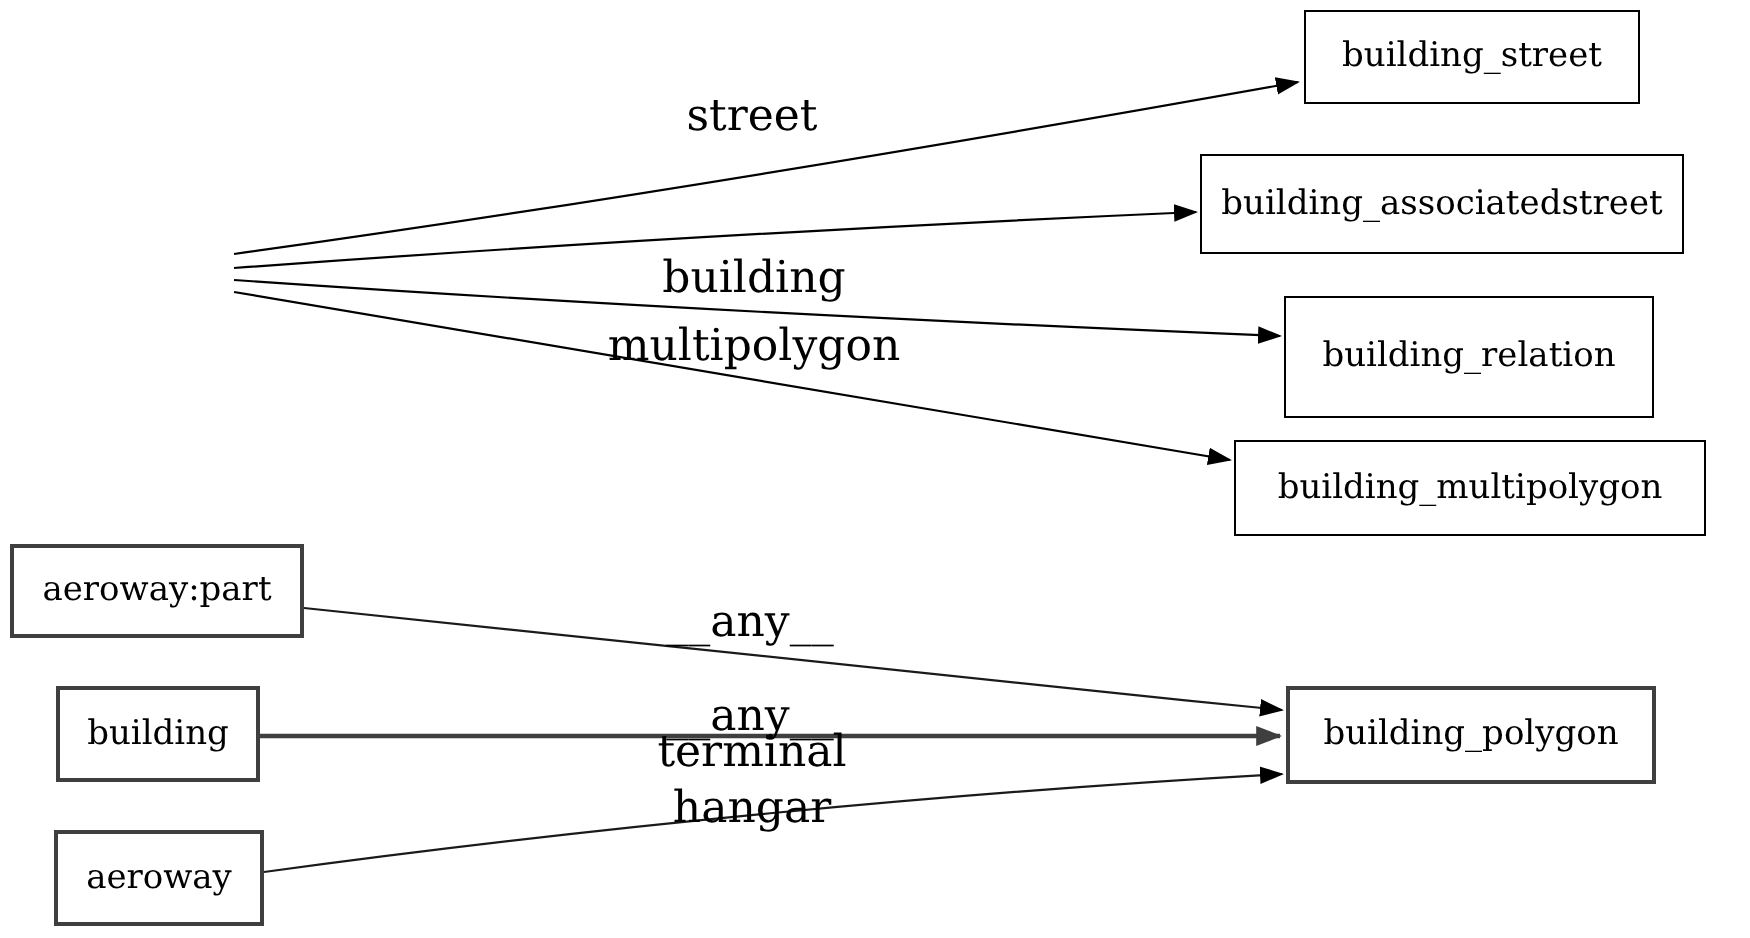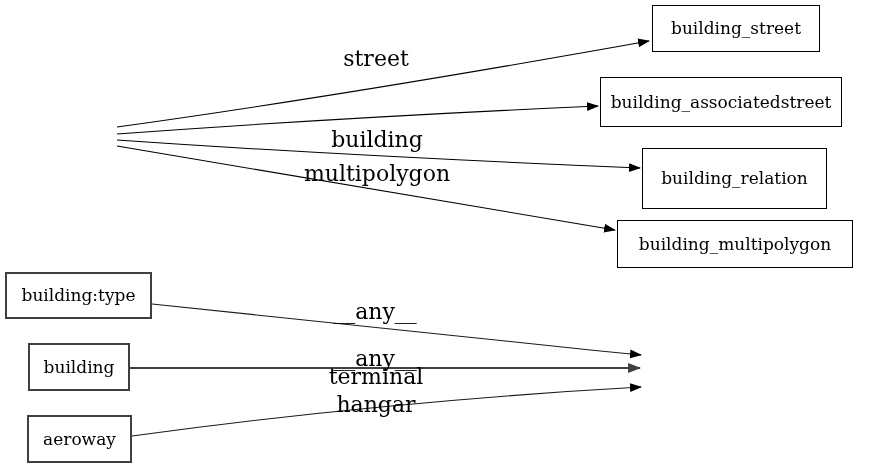--- a/index.html
+++ b/index.html
@@ -65,34 +65,35 @@
     <path d="M 117,127 C 290,103 470,73 649,41" fill="none" stroke="#000000" stroke-width="1.1" marker-end="url(#arrow-black)"></path>
     <path d="M 117,134 C 280,122 440,113 598,106" fill="none" stroke="#000000" stroke-width="1.1" marker-end="url(#arrow-black)"></path>
     <path d="M 117,140 C 290,152 470,161 640,168" fill="none" stroke="#000000" stroke-width="1.1" marker-end="url(#arrow-black)"></path>
     <path d="M 117,146 C 290,176 460,204 615,230" fill="none" stroke="#000000" stroke-width="1.1" marker-end="url(#arrow-black)"></path>
     <path d="M 152,304 C 320,322 480,339 641,355" fill="none" stroke="#1a1a1a" stroke-width="1.1" marker-end="url(#arrow-black)"></path>
     <path d="M 130,368 L 640,368" fill="none" stroke="#3f3f3f" stroke-width="2.2" marker-end="url(#arrow-gray)"></path>
     <path d="M 132,436 C 300,413 480,396 641,387" fill="none" stroke="#1a1a1a" stroke-width="1.1" marker-end="url(#arrow-black)"></path>
   </svg>
 
 
-  <div class="node hl" style="left:5px; top:272px; width:147px; height:47px;">building:type</div>
+  <div class="node hl" style="left:5px; top:272px; width:147px; height:47px;">aeroway:part</div>
 
   <div class="node hl" style="left:28px; top:343px; width:102px; height:48px;">building</div>
 
   <div class="node hl" style="left:27px; top:415px; width:105px; height:48px;">aeroway</div>
 
   <div class="node" style="left:652px; top:5px; width:168px; height:47px;">building_street</div>
 
   <div class="node" style="left:600px; top:77px; width:242px; height:50px;">building_associatedstreet</div>
 
   <div class="node" style="left:642px; top:148px; width:185px; height:61px;">building_relation</div>
 
   <div class="node" style="left:617px; top:220px; width:236px; height:48px;">building_multipolygon</div>
 
+  <div class="node hl" style="left:643px; top:343px; width:185px; height:49px;">building_polygon</div>
 
   <div class="edge-label" style="left:376px; top:59px;">street</div>
 
 
   <div class="edge-label" style="left:377px; top:140px;">building</div>
 
   <div class="edge-label" style="left:377px; top:174px;">multipolygon</div>
 
   <div class="edge-label" style="left:375px; top:312px;">__any__</div>
 

